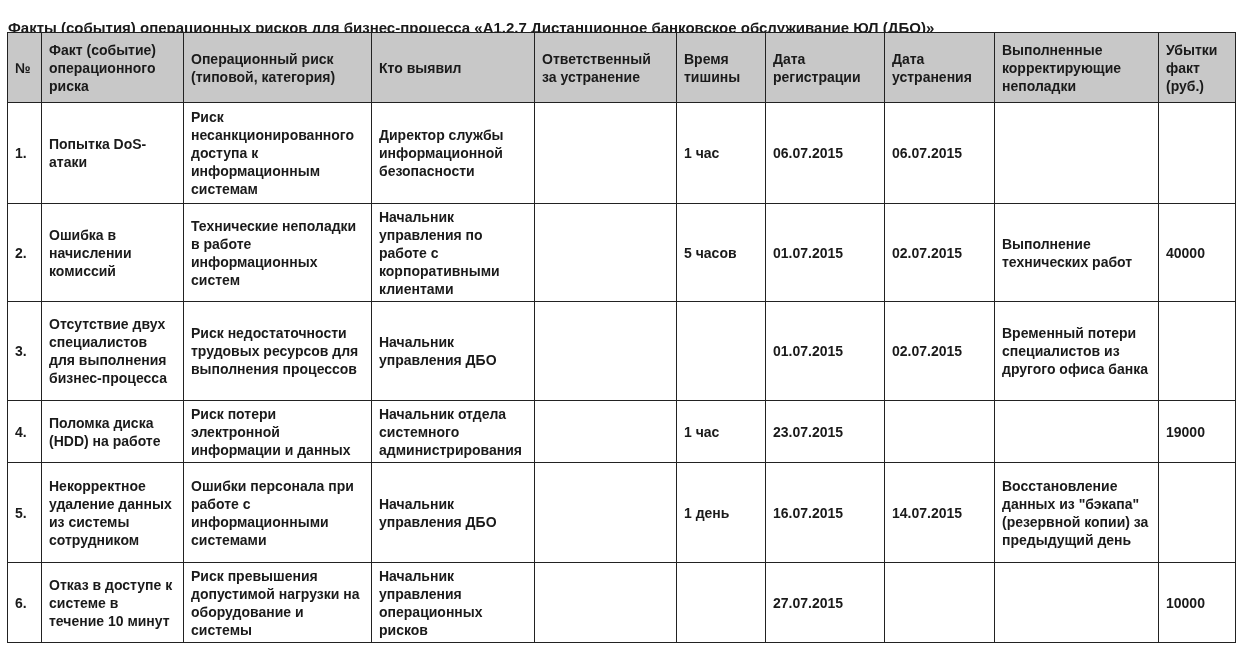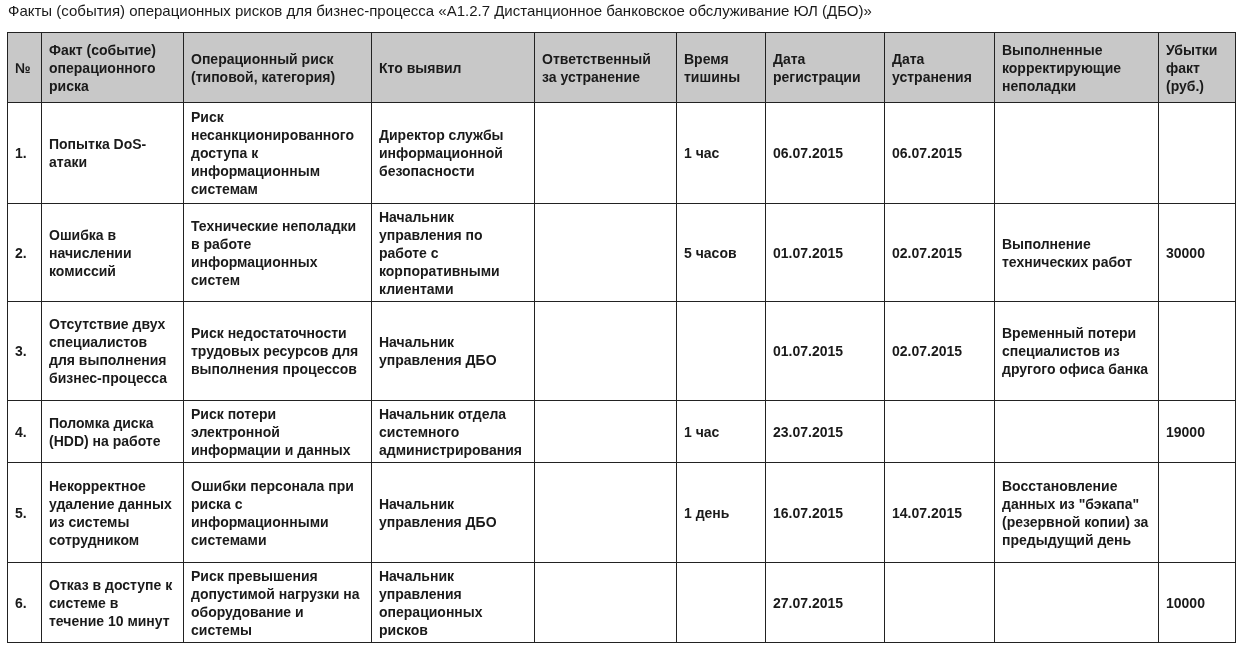--- a/index.html
+++ b/index.html
@@ -1,18 +1,18 @@
 <!DOCTYPE html>
 <html><head>
 <meta charset="utf-8">
 <style>
   html, body { margin: 0; padding: 0; background: #ffffff; }
   body { width: 1240px; height: 651px; position: relative; overflow: hidden;
          font-family: "Liberation Sans", sans-serif; color: #1a1a1a; }
-  .title { position: absolute; left: 8px; top: 2px; font-size: 15px; font-weight: normal; white-space: nowrap; }
+  .title { position: absolute; left: 8px; top: 19px; font-size: 15px; font-weight: bold; white-space: nowrap; }
   table { position: absolute; left: 7px; top: 32px; border-collapse: collapse; table-layout: fixed; width: 1228px; }
   th, td { border: 1.5px solid #222; font-size: 14px; line-height: 18px; vertical-align: middle; text-align: left; padding: 0 7px; }
   th { background: #c8c8c8; font-weight: bold; height: 69px; }
   td { font-weight: bold; }
   .num { padding: 0 4px 0 7px; }
 </style>
 </head>
 <body>
 
 <div class="title">Факты (события) операционных рисков для бизнес-процесса «А1.2.7 Дистанционное банковское обслуживание ЮЛ (ДБО)»</div>
@@ -60,21 +60,21 @@
     <tr style="height:98px">
       <td class="num">2.</td>
       <td>Ошибка в начислении комиссий</td>
       <td>Технические неполадки в работе информационных систем</td>
       <td>Начальник управления по работе с корпоративными клиентами</td>
       <td></td>
       <td>5 часов</td>
       <td>01.07.2015</td>
       <td>02.07.2015</td>
       <td>Выполнение технических работ</td>
-      <td>30000</td>
+      <td>40000</td>
     </tr>
     <tr style="height:99px">
       <td class="num">3.</td>
       <td>Отсутствие двух специалистов для выполнения бизнес-процесса</td>
       <td>Риск недостаточности трудовых ресурсов для выполнения процессов</td>
       <td>Начальник управления ДБО</td>
       <td></td>
       <td></td>
       <td>01.07.2015</td>
       <td>02.07.2015</td>
@@ -89,21 +89,21 @@
       <td></td>
       <td>1 час</td>
       <td>23.07.2015</td>
       <td></td>
       <td></td>
       <td>19000</td>
     </tr>
     <tr style="height:100px">
       <td class="num">5.</td>
       <td>Некорректное удаление данных из системы сотрудником</td>
-      <td>Ошибки персонала при риска с информационными системами</td>
+      <td>Ошибки персонала при работе с информационными системами</td>
       <td>Начальник управления ДБО</td>
       <td></td>
       <td>1 день</td>
       <td>16.07.2015</td>
       <td>14.07.2015</td>
       <td>Восстановление данных из "бэкапа" (резервной копии) за предыдущий день</td>
       <td></td>
     </tr>
     <tr style="height:80px">
       <td class="num">6.</td>

